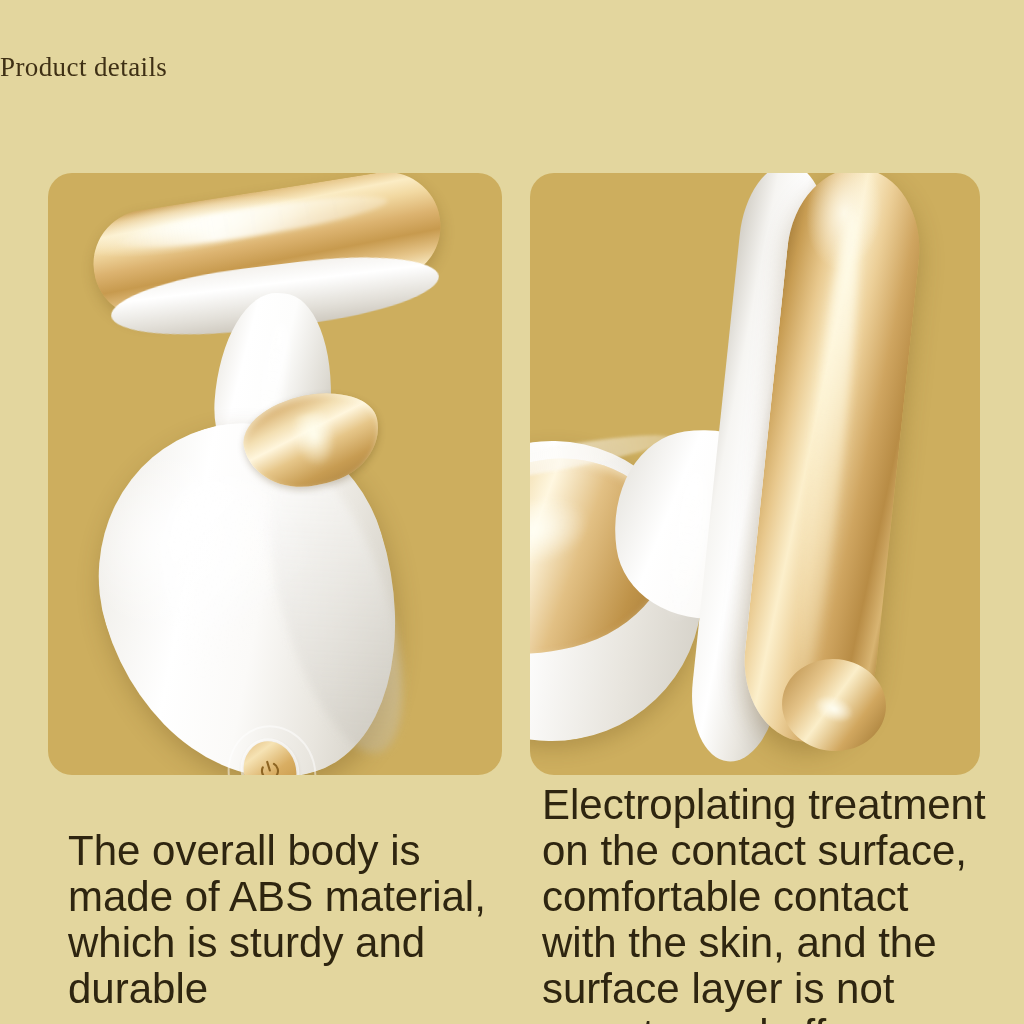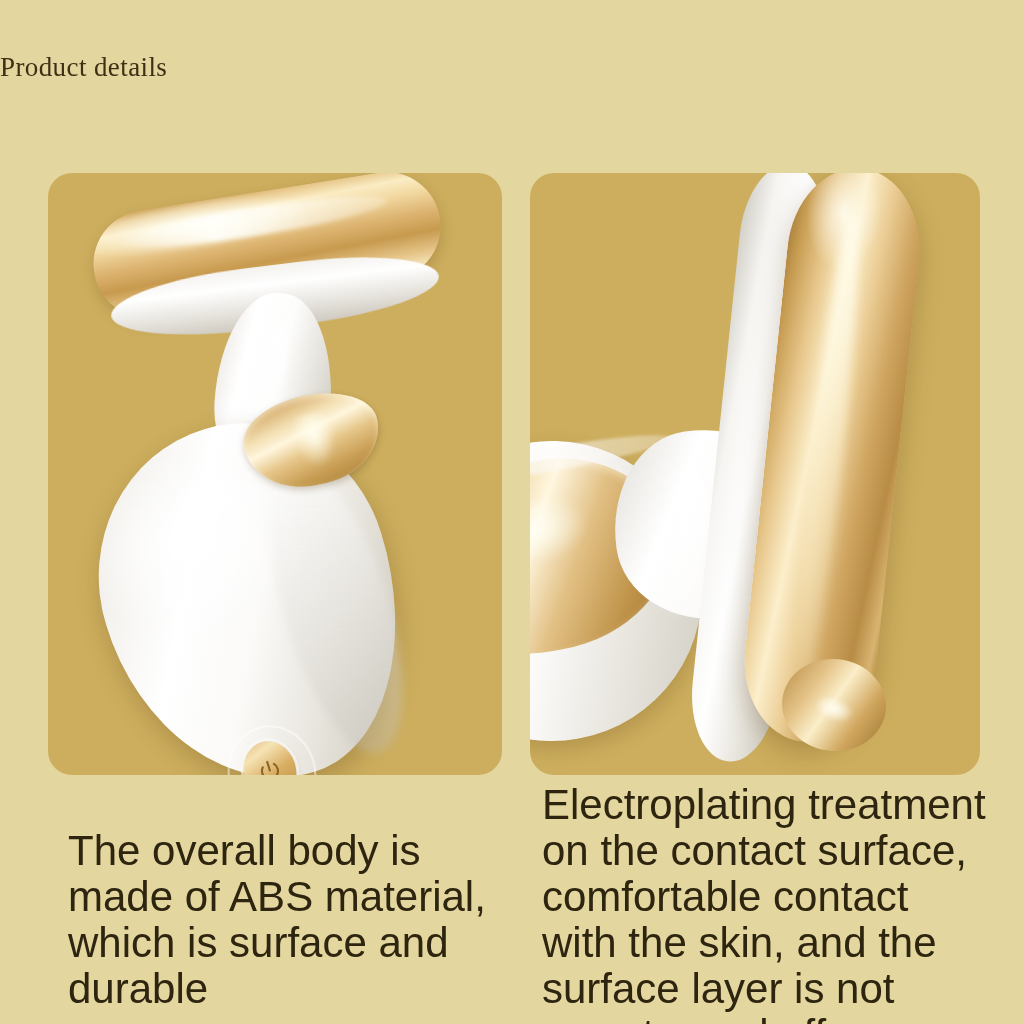--- a/index.html
+++ b/index.html
@@ -286,17 +286,17 @@
       <div class="r-neck"></div>
       <div class="r-neck-hl"></div>
       <div class="r-rim"></div>
       <div class="r-bar"></div>
       <div class="r-bar-hl"></div>
       <div class="r-bar-tip"></div>
       <div class="r-bar-tipspec"></div>
     </div>
   </div>
 
-  <div class="caption cap-left">The overall body is made of ABS material, which is surface and durable</div>
+  <div class="caption cap-left">The overall body is made of ABS material, which is sturdy and durable</div>
 
   <div class="caption cap-right">Electroplating treatment on the contact surface, comfortable contact with the skin, and the surface layer is not easy to peel off</div>
 
 </div>
 
 </body></html>

